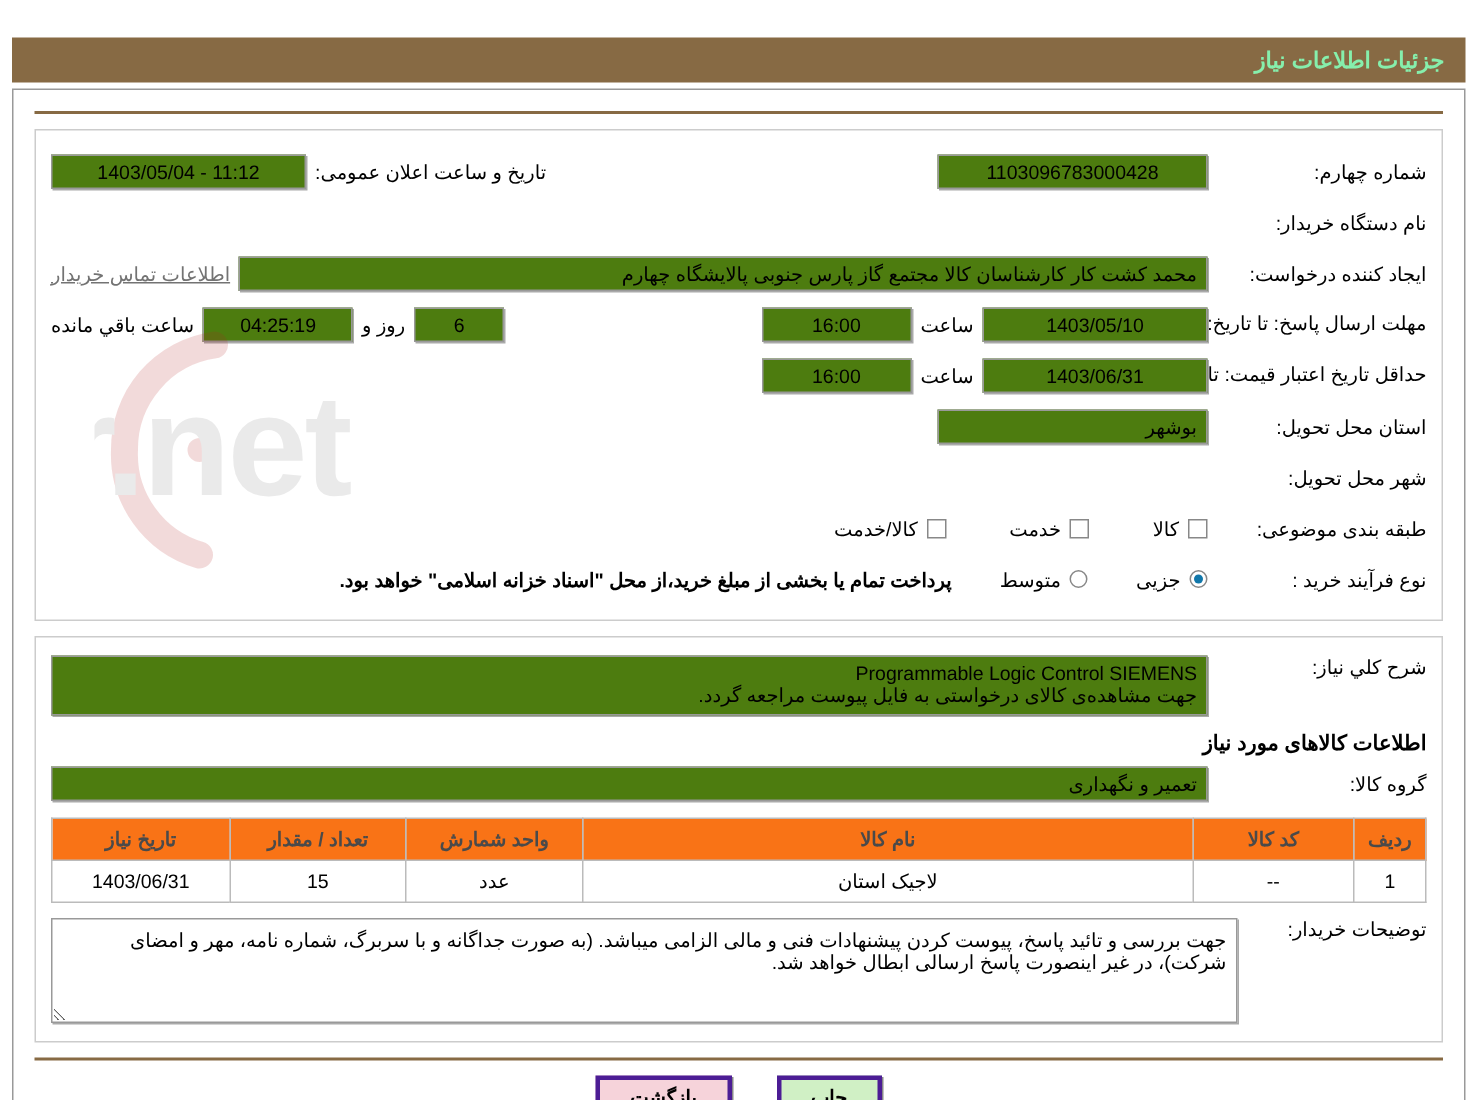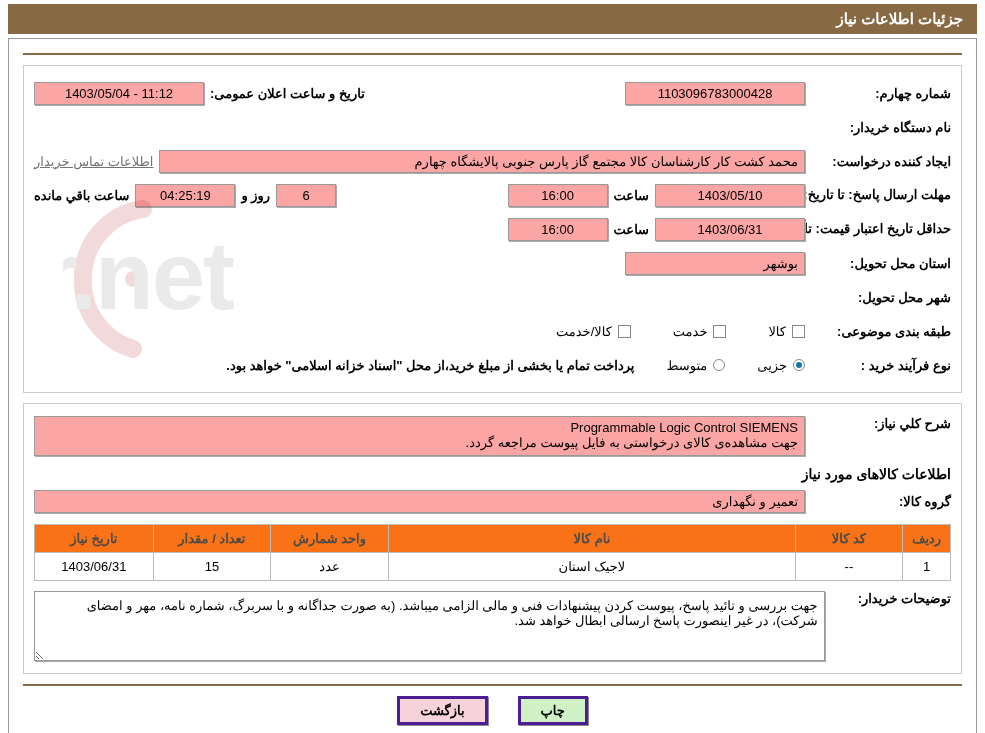--- a/index.html
+++ b/index.html
@@ -6,25 +6,25 @@
   body {
     font-family: Tahoma, Arial, sans-serif;
     font-size: 13px;
     background: #fff;
     direction: rtl;
     width: 985px;
     position: relative;
   }
   .header-bar {
     background: #876a44;
-    color: #ffffff;
+    color: #86efac;
     padding: 6px 14px;
     font-size: 15px;
     font-weight: bold;
-    margin: 4px 8px 4px 8px;
+    margin: 25px 8px 4px 8px;
   }
   .outer-border {
     margin: 0 8px;
     border: 1px solid #999;
     position: relative;
   }
   .hr-top {
     border: none;
     border-top: 2px solid #876a44;
     margin: 14px 14px 10px 14px;
@@ -37,29 +37,29 @@
   }
   .row {
     display: flex;
     align-items: center;
     justify-content: flex-start;
     gap: 6px;
     margin: 4px 0;
     min-height: 30px;
   }
   .label {
-    font-weight: bold;
+    font-weight: normal;
     color: #000;
     white-space: nowrap;
   }
   .label.w1 { width: 140px; }
   .field {
     border: 1px solid #999;
     padding: 3px 6px;
-    background: #fca5a5;
+    background: #4d7c0f;
     box-shadow: 1px 1px 0 #aaa;
     min-height: 22px;
     direction: rtl;
   }
   .field.long { flex: 1; }
   .field.w-date { width: 150px; text-align: center; direction: ltr; }
   .field.w-time { width: 100px; text-align: center; direction: ltr; }
   .field.w-hms  { width: 100px; text-align: center; direction: ltr; }
   .field.w-days { width: 60px;  text-align: center; direction: ltr; }
   .field.w-city { width: 180px; text-align: right; }

